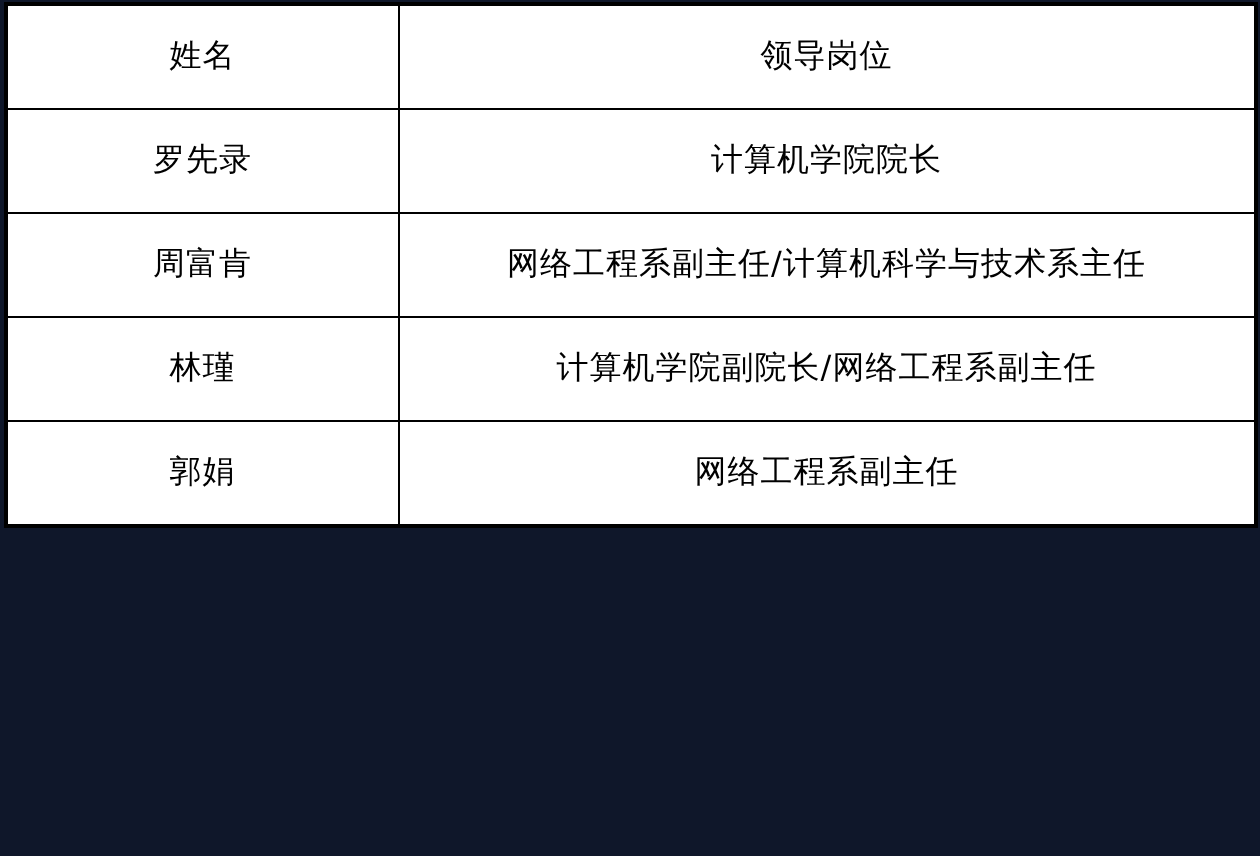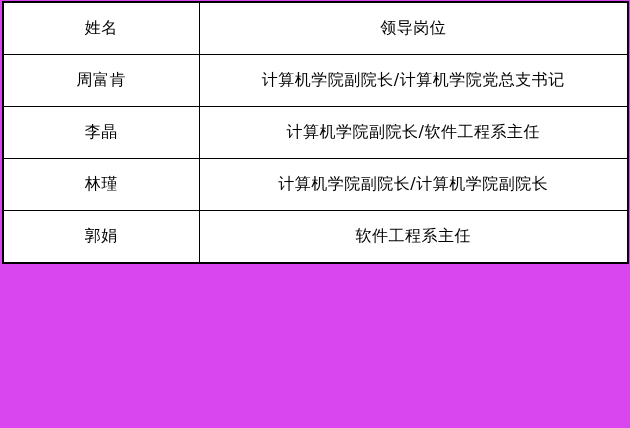--- a/index.html
+++ b/index.html
@@ -8,21 +8,21 @@
     background: #ffffff;
     width: 630px;
     height: 428px;
     overflow: hidden;
     font-family: "DejaVu Sans", sans-serif;
   }
   .canvas {
     position: relative;
     width: 630px;
     height: 428px;
-    background: #d946ef;
+    background: #0f172a;
   }
   table.leader-table {
     position: absolute;
     top: 1px;
     left: 2px;
     width: 625px;
     border-collapse: collapse;
     table-layout: fixed;
     background: #ffffff;
   }
@@ -55,30 +55,30 @@
       <col class="pos-col">
     </colgroup>
     <thead>
       <tr>
         <th>姓名</th>
         <th>领导岗位</th>
       </tr>
     </thead>
     <tbody>
       <tr>
-        <td>周富肯</td>
-        <td>计算机学院副院长/计算机学院党总支书记</td>
+        <td>罗先录</td>
+        <td>计算机学院院长</td>
       </tr>
       <tr>
-        <td>李晶</td>
-        <td>计算机学院副院长/软件工程系主任</td>
+        <td>周富肯</td>
+        <td>网络工程系副主任/计算机科学与技术系主任</td>
       </tr>
       <tr>
         <td>林瑾</td>
-        <td>计算机学院副院长/计算机学院副院长</td>
+        <td>计算机学院副院长/网络工程系副主任</td>
       </tr>
       <tr>
         <td>郭娟</td>
-        <td>软件工程系主任</td>
+        <td>网络工程系副主任</td>
       </tr>
     </tbody>
   </table>
 </div>
 
 </body></html>

